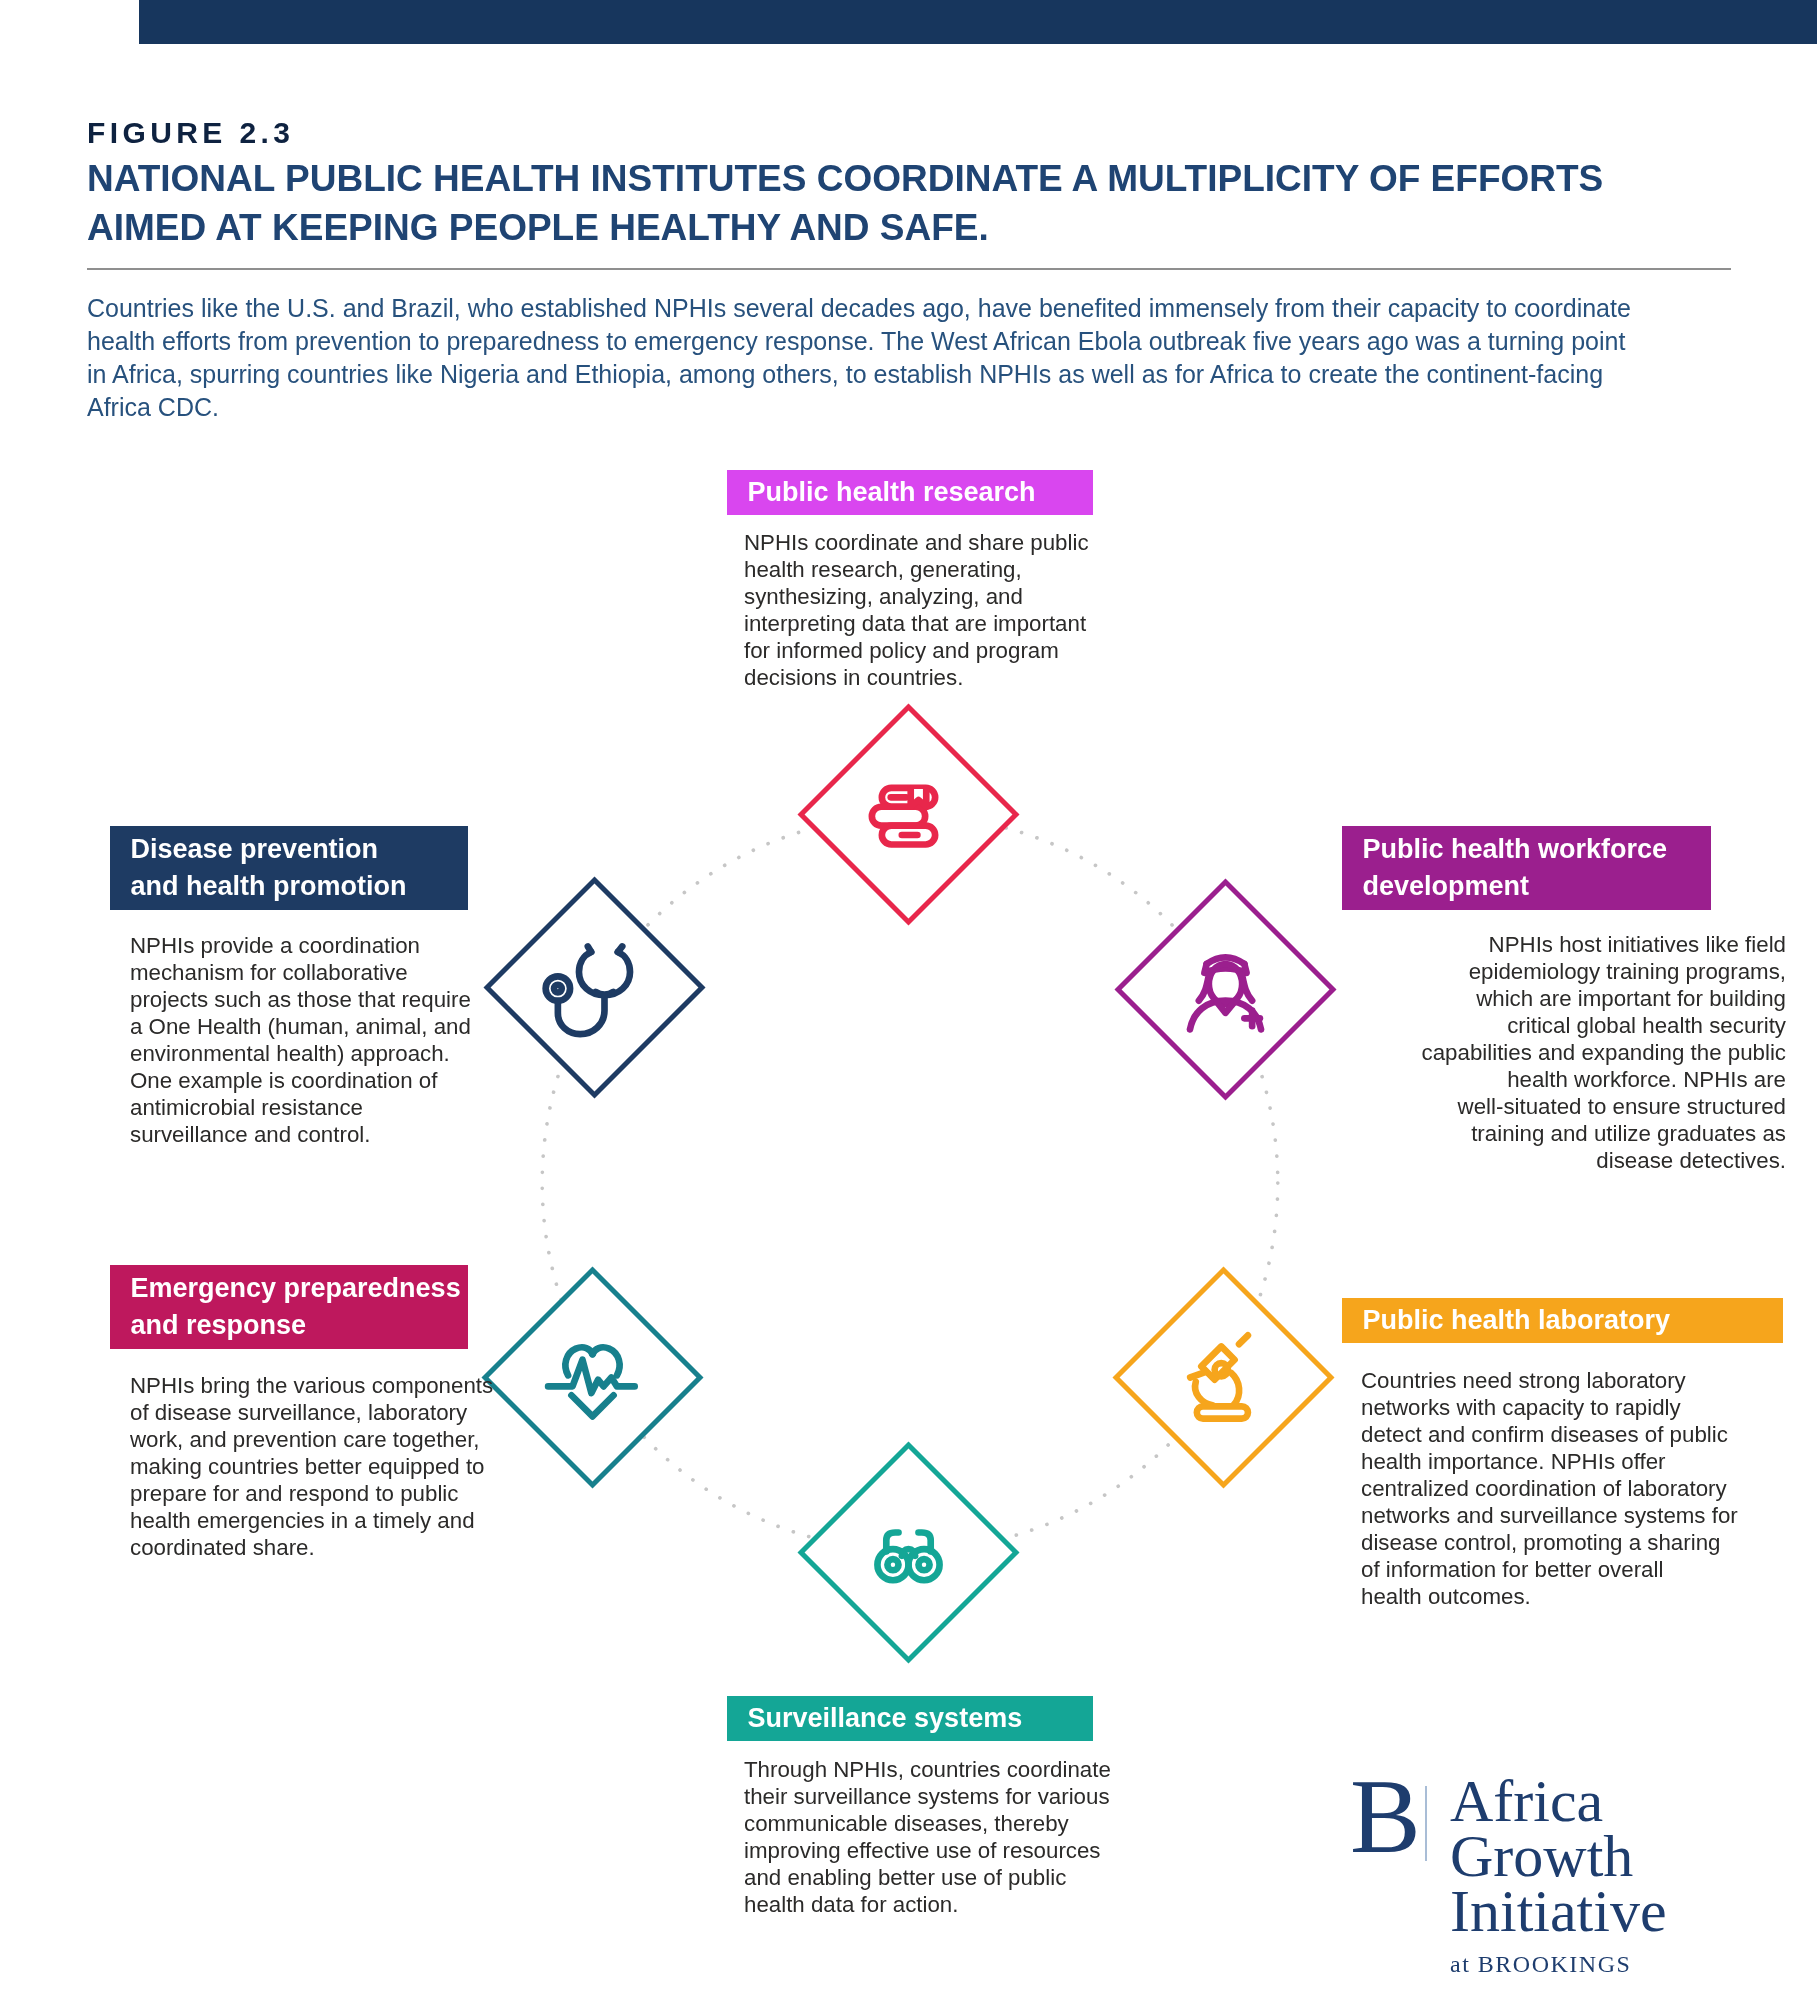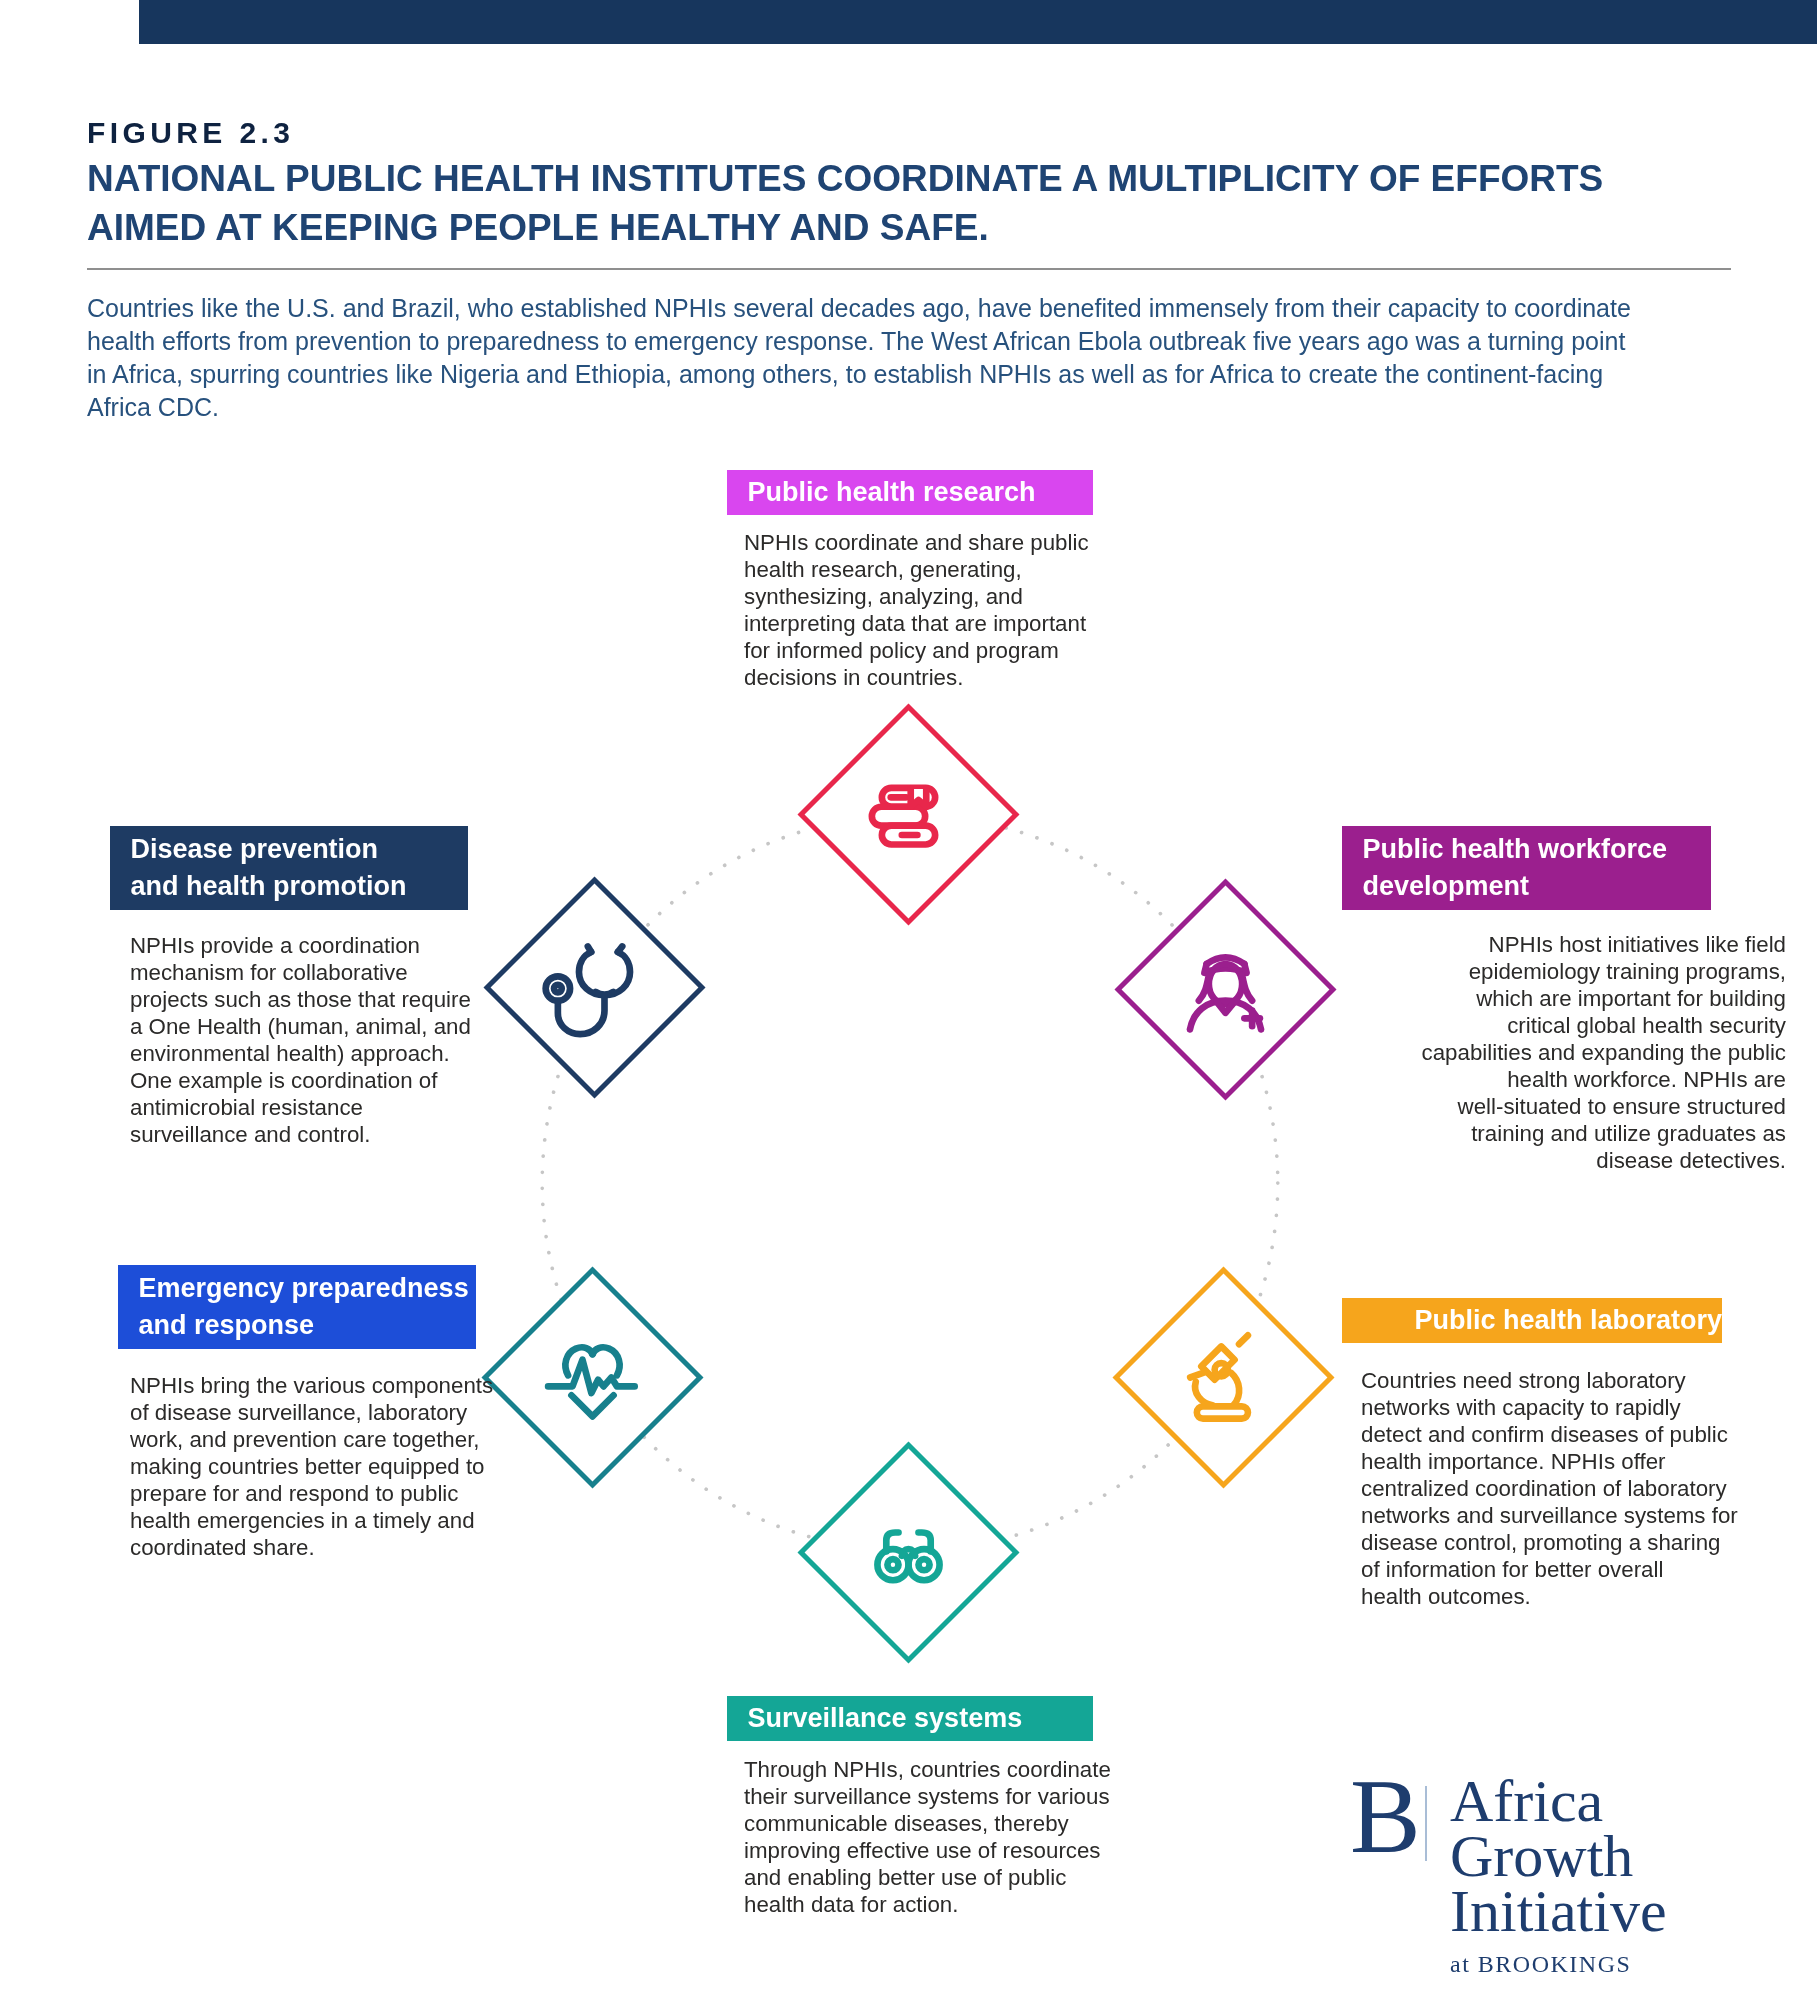--- a/index.html
+++ b/index.html
@@ -29,21 +29,21 @@
   .dia-3{left:514px; top:1299px;}
   .dia-4{left:1145px;top:1299px;}
   .dia-5{left:830px;top:1474px;}
 
   .label-bar{position:absolute;display:flex;align-items:center;color:#ffffff;font-weight:bold;
              font-size:27px;line-height:37px;padding-left:20.5px;box-sizing:border-box;white-space:pre-line;}
   .lbl-0{left:727px; top:470px; width:366px;height:45px;}
   .lbl-1{left:110px; top:826px;width:358px;height:84px;}
   .lbl-2{left:1342px;top:826px;width:369px;height:84px;}
   .lbl-3{left:110px; top:1265px;width:358px;height:84px;}
-  .lbl-4{left:1342px;top:1298px;width:380px;height:45px;justify-content:flex-end;}
+  .lbl-4{left:1342px;top:1298px;width:441px;height:45px;}
   .lbl-5{left:727px; top:1696px;width:366px;height:45px;}
 
   .node-body{position:absolute;font-size:22.3px;line-height:27px;color:#2B2A29;white-space:pre-line;}
   .body-0{left:744px;top:529px; width:410px;}
   .body-1{left:130px; top:932px;width:410px;}
   .body-2{left:1361px;top:931px;width:425px;text-align:right;}
   .body-3{left:130px; top:1372px;width:440px;}
   .body-4{left:1361px;top:1367px;width:440px;}
   .body-5{left:744px;top:1756px;width:440px;}
 
@@ -165,21 +165,21 @@
     <span>Public health research</span>
   </div>
   <div class="label-bar lbl-1" style="background-color: rgb(30, 59, 99);">
     <span>Disease prevention
 and health promotion</span>
   </div>
   <div class="label-bar lbl-2" style="background-color: rgb(155, 31, 142);">
     <span>Public health workforce
 development</span>
   </div>
-  <div class="label-bar lbl-3" style="background-color: #1d4ed8; margin-left: 8px;">
+  <div class="label-bar lbl-3" style="background-color: #be185d;">
     <span>Emergency preparedness
 and response</span>
   </div>
   <div class="label-bar lbl-4" style="background-color: rgb(246, 165, 28);">
     <span>Public health laboratory</span>
   </div>
   <div class="label-bar lbl-5" style="background-color: rgb(20, 166, 150);">
     <span>Surveillance systems</span>
   </div>
 

